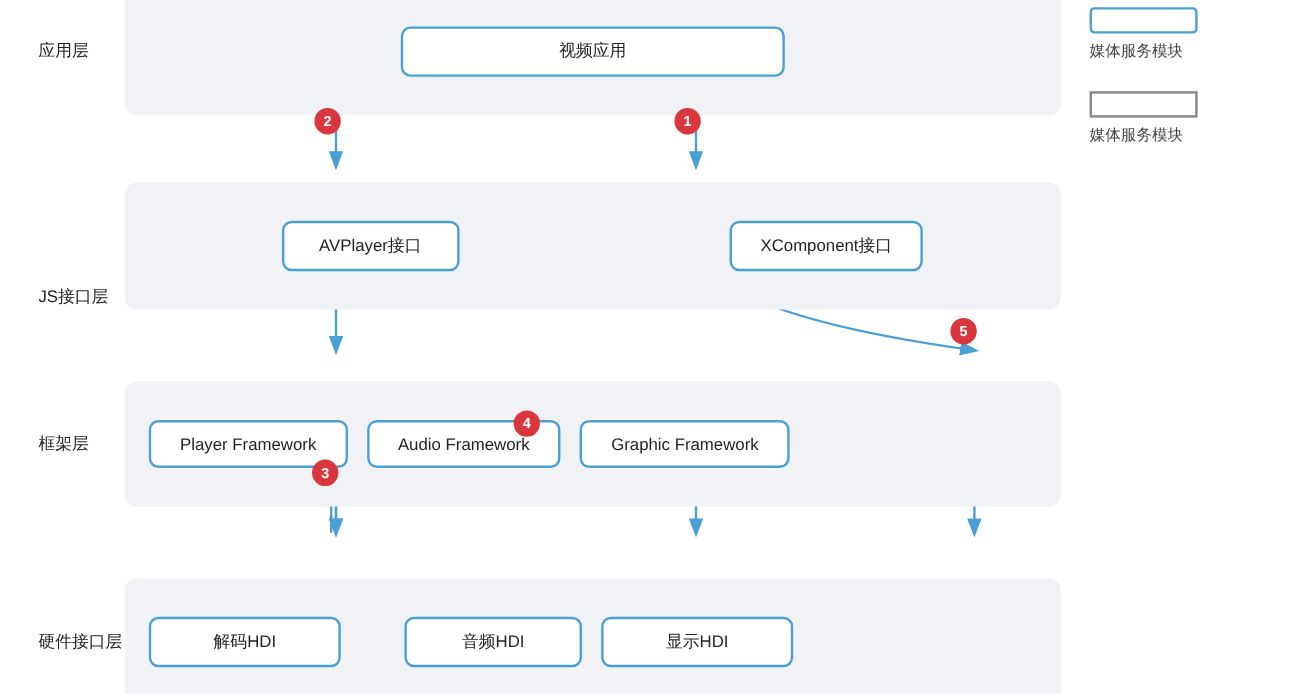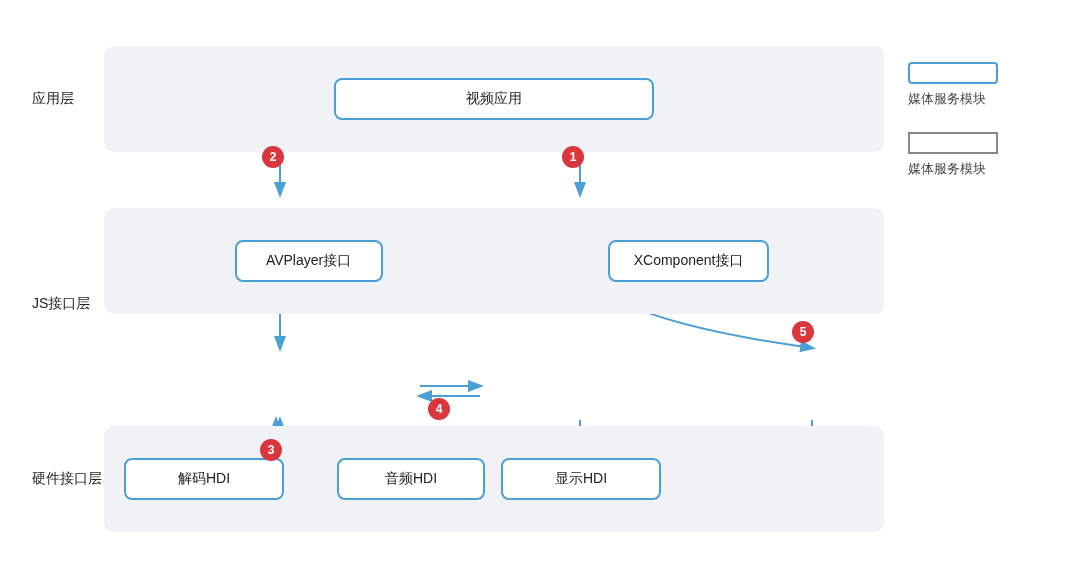--- a/index.html
+++ b/index.html
@@ -212,20 +212,28 @@
       <div class="layer row-with-gap" style="margin-bottom:8px;align-items:flex-end;">
         <div class="layer-label">JS接口层</div>
         <div class="layer-content" style="justify-content:space-around;">
           <div class="box box-medium">AVPlayer接口</div>
           <div class="box box-medium">XComponent接口</div>
         </div>
       </div>
 
       <div style="height:52px; margin-left:72px;"></div>
 
+      <div class="layer row-with-gap" style="margin-bottom:8px;">
+        <div class="layer-label">框架层</div>
+        <div class="layer-content" style="justify-content:flex-start; gap:16px;">
+          <div class="box" style="min-width:160px;">Player Framework</div>
+          <div class="box" style="min-width:148px;">Audio Framework</div>
+          <div class="box" style="min-width:160px;">Graphic Framework</div>
+        </div>
+      </div>
 
       <div style="height:52px; margin-left:72px;"></div>
 
       <div class="layer">
         <div class="layer-label">硬件接口层</div>
         <div class="layer-content" style="justify-content:flex-start; gap:16px;">
           <div class="box" style="min-width:160px;">解码HDI</div>
           <div class="box" style="min-width:148px;margin-left:37px;">音频HDI</div>
           <div class="box" style="min-width:160px;">显示HDI</div>
         </div>

